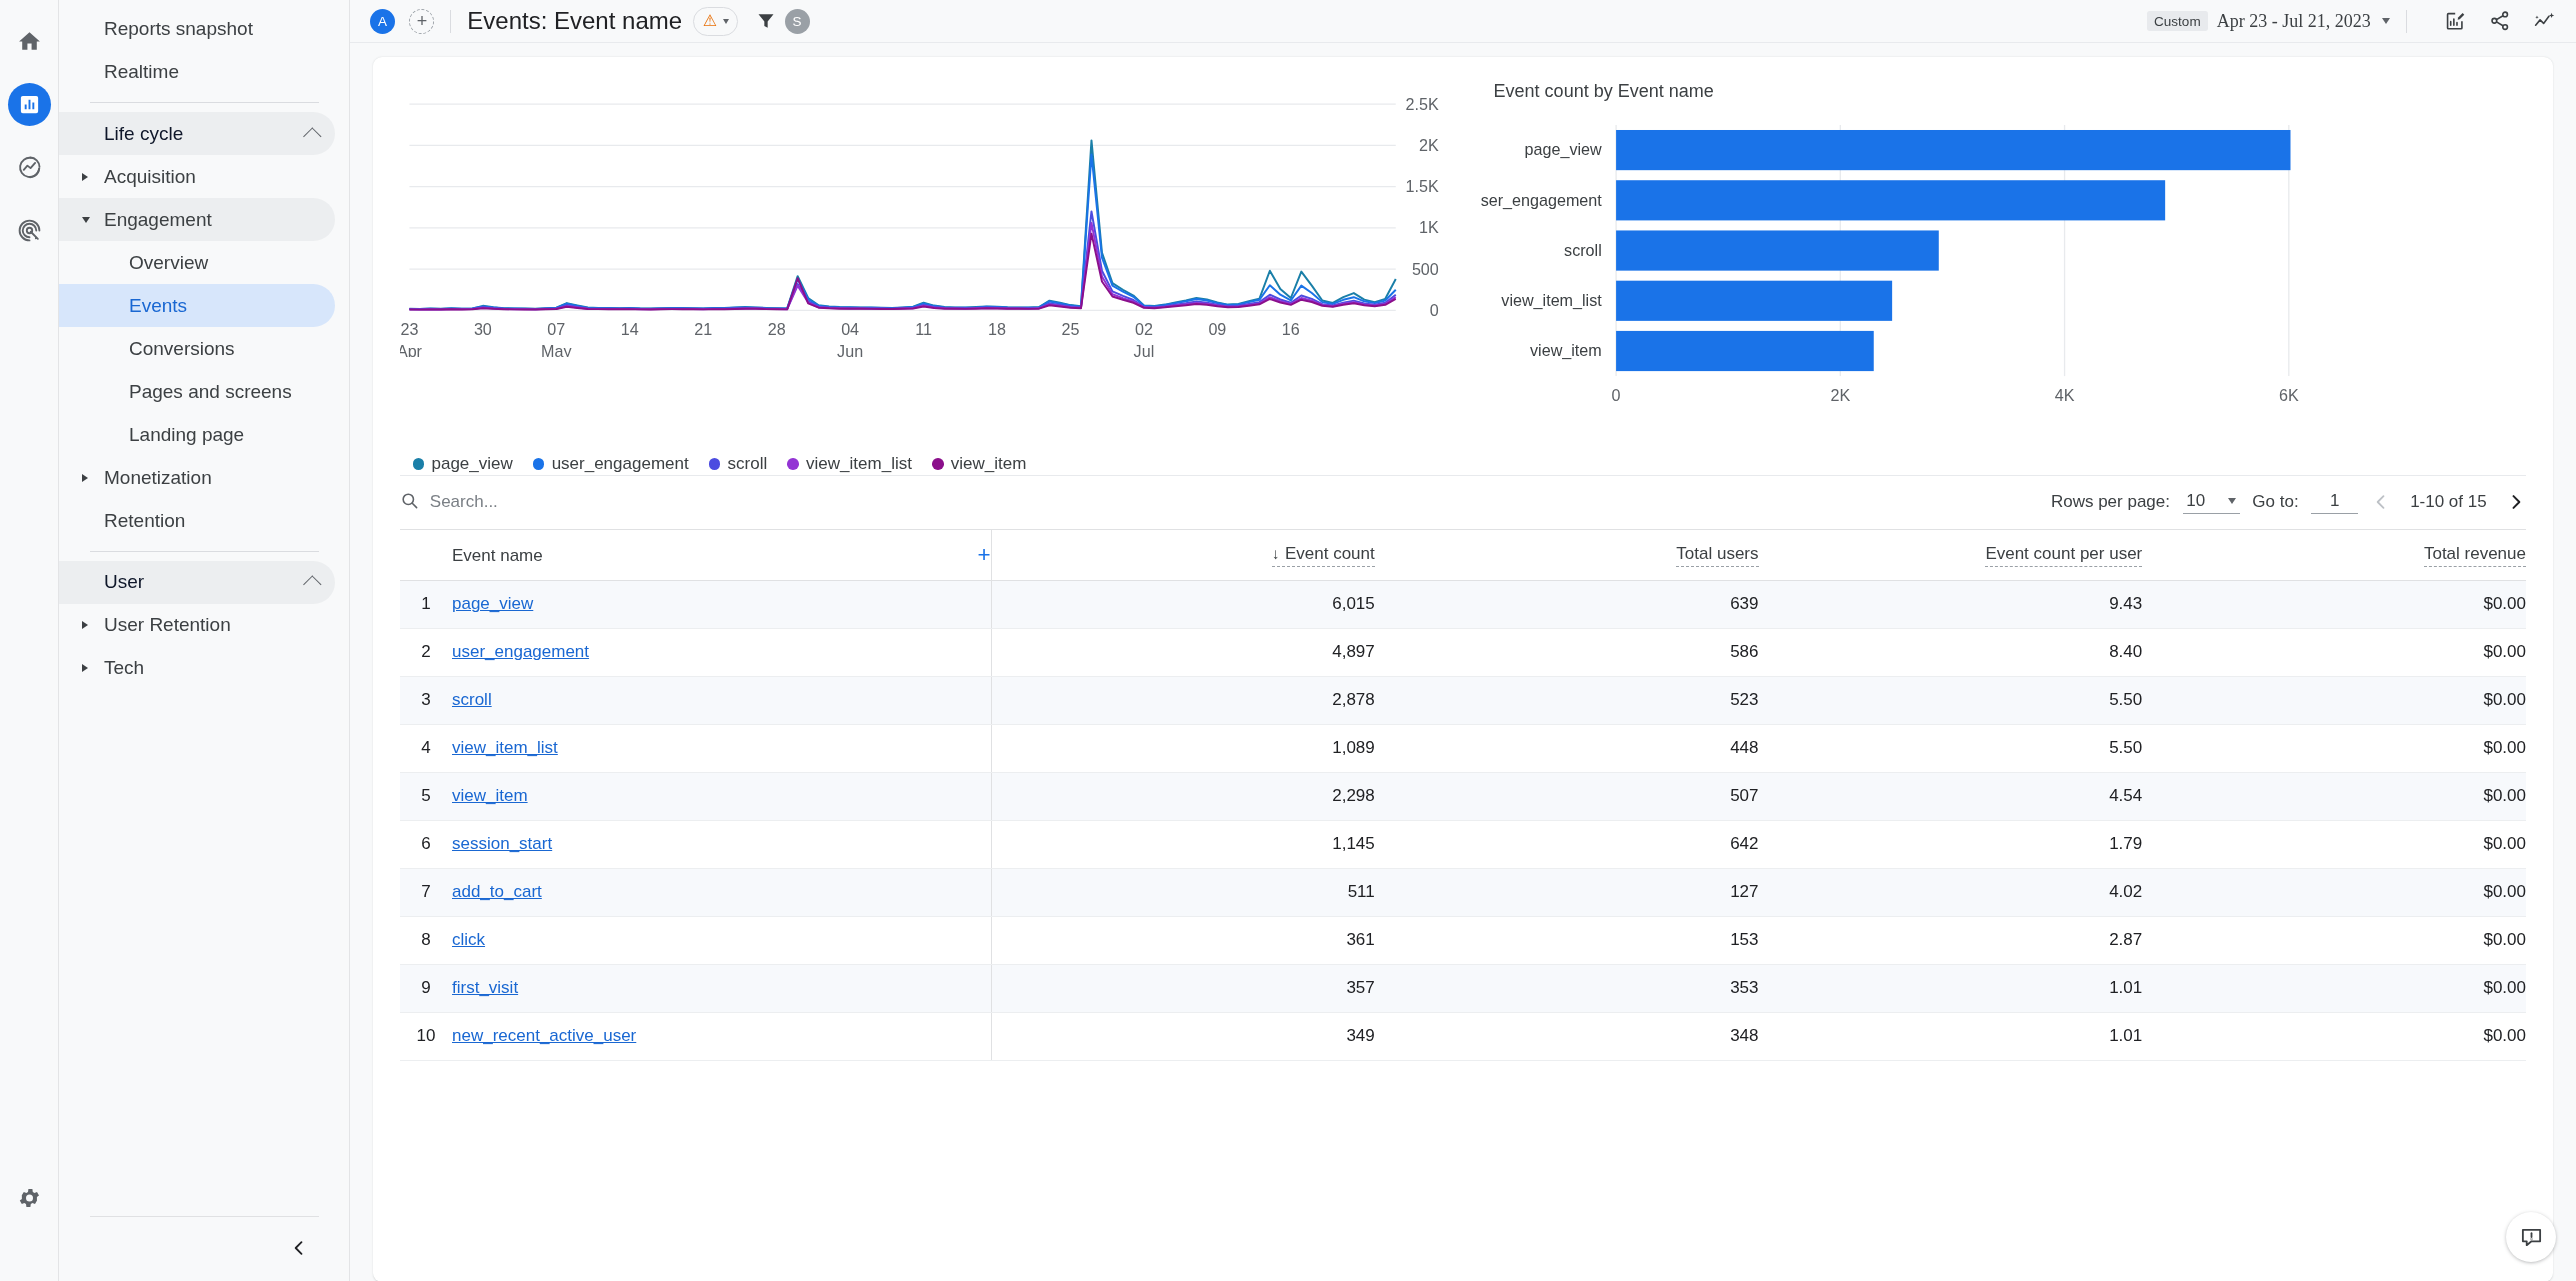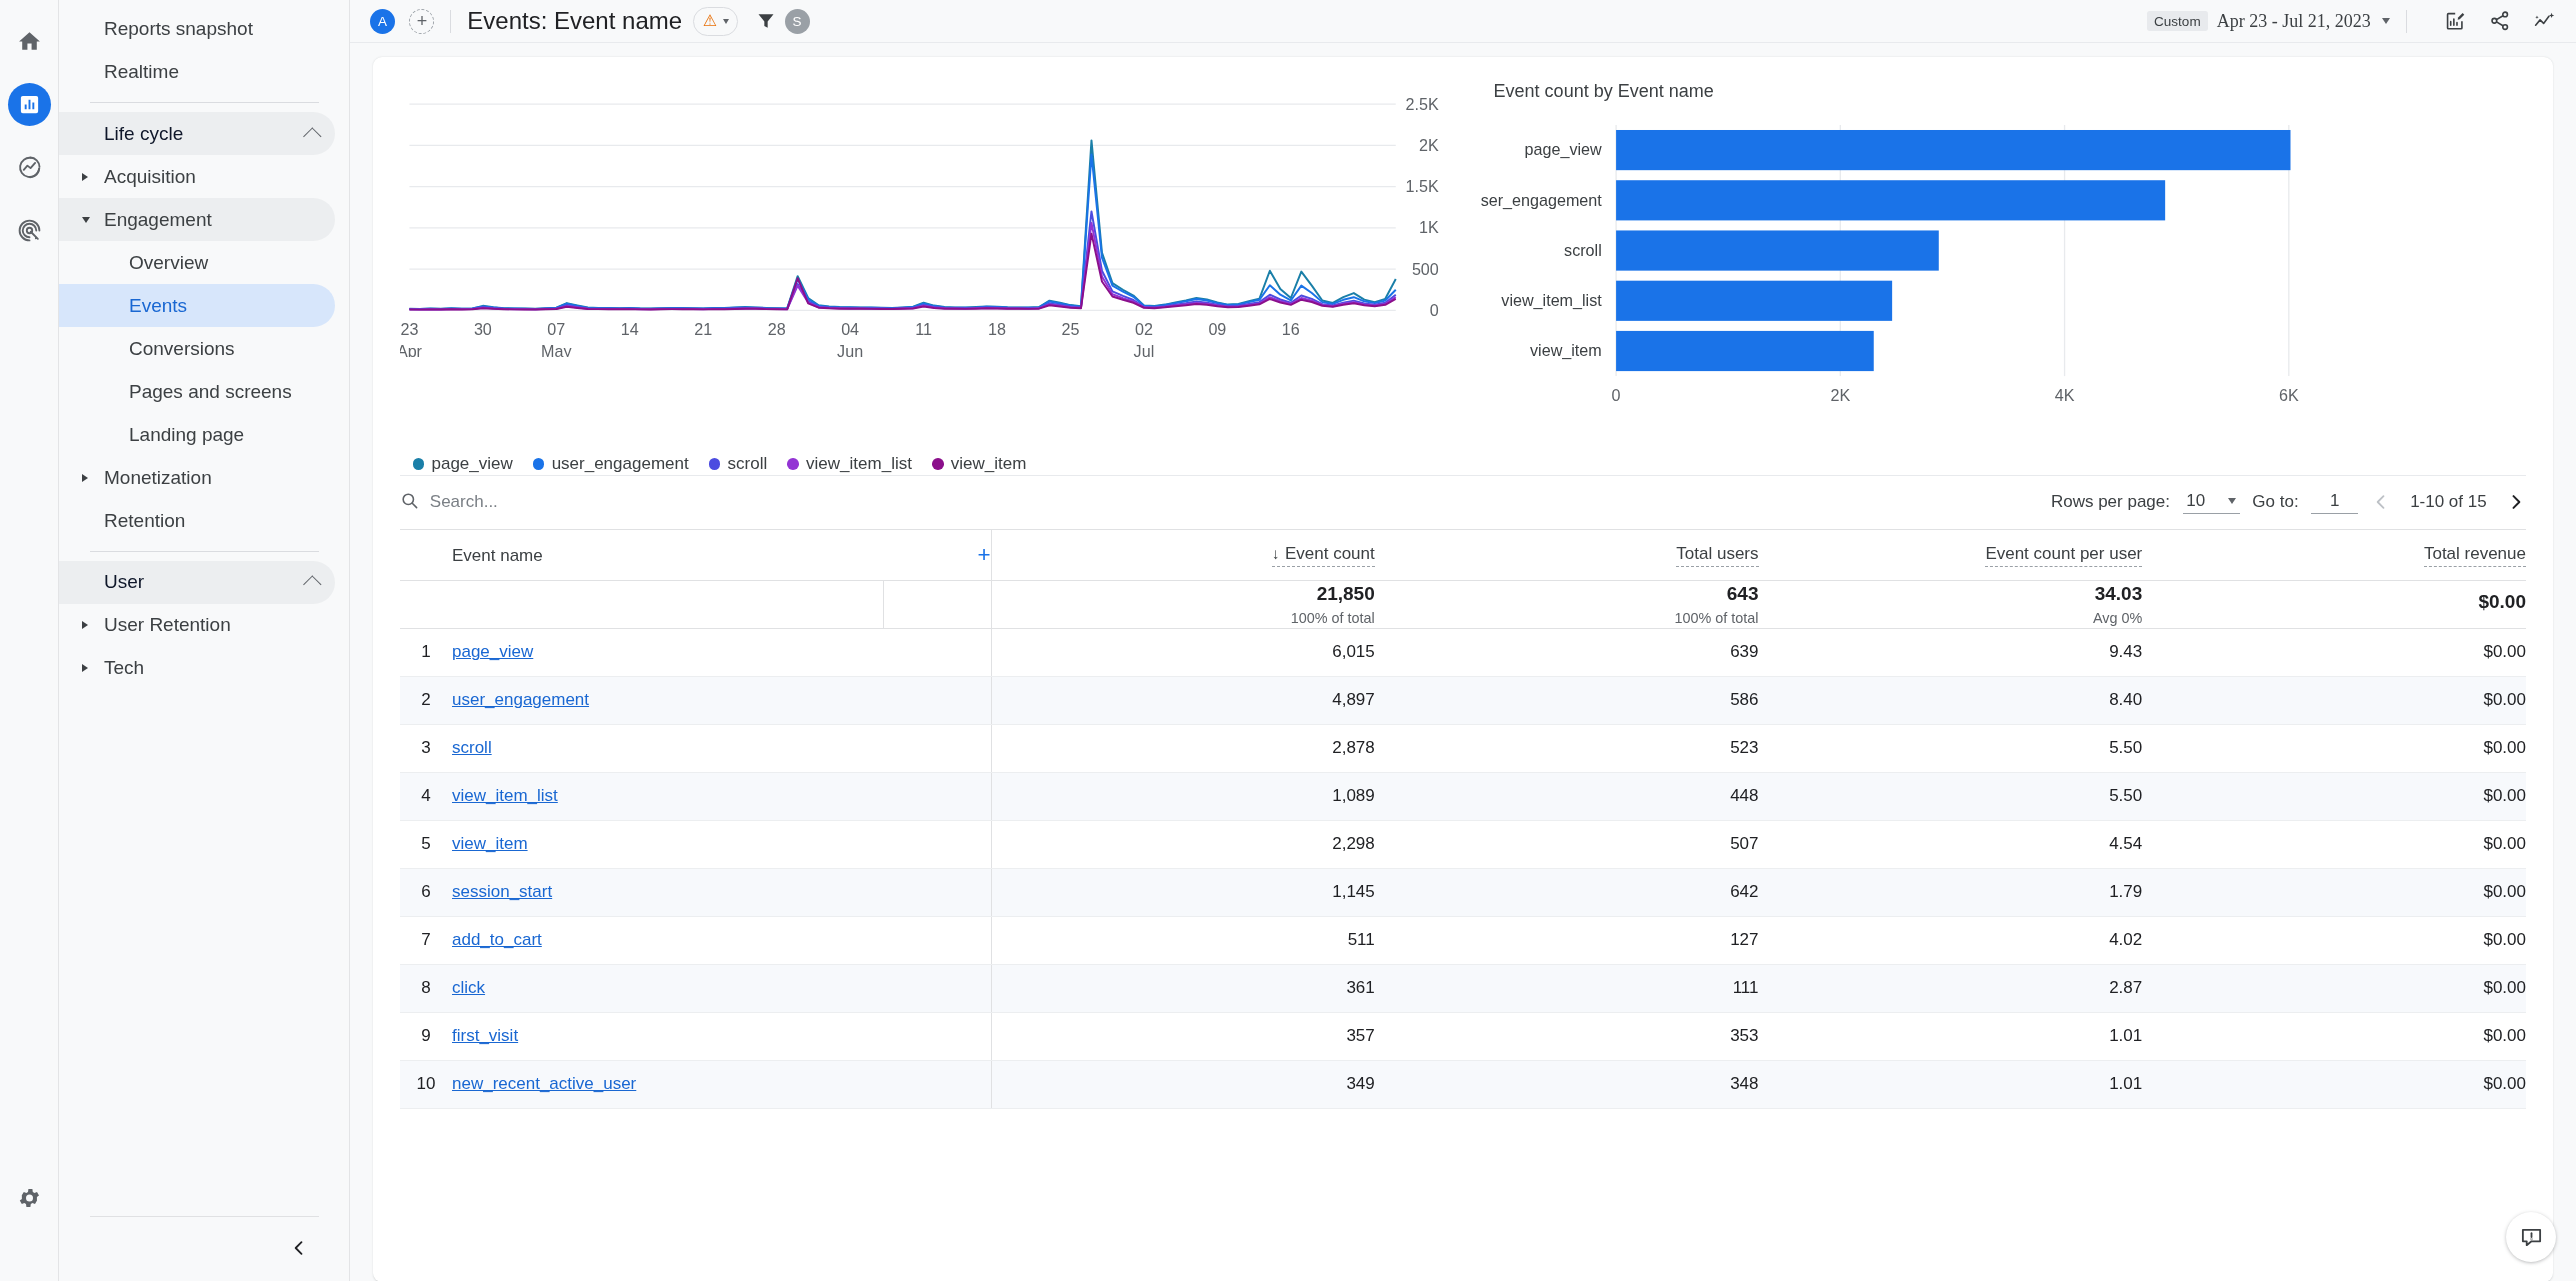--- a/index.html
+++ b/index.html
@@ -520,41 +520,20 @@
                 </th>
                 <th class="c-metric pad-r">
                   <span class="th-inner">
                     <span>Total revenue</span>
                   </span>
                 </th>
               </tr>
             </thead>
 
             <tbody>
-              <tr class="totals">
-                <td class="c-idx"></td>
-                <td class="c-name"></td>
-                <td class="c-plus"></td>
-                <td class="pad-r">
-                  <div class="tot-val">21,850</div>
-                  <div class="tot-sub">100% of total</div>
-                </td>
-                <td class="pad-r">
-                  <div class="tot-val">643</div>
-                  <div class="tot-sub">100% of total</div>
-                </td>
-                <td class="pad-r">
-                  <div class="tot-val">34.03</div>
-                  <div class="tot-sub">Avg 0%</div>
-                </td>
-                <td class="pad-r">
-                  <div class="tot-val">$0.00</div>
-                  <div class="tot-sub"></div>
-                </td>
-              </tr>
 
             <tr class="row">
                   <td class="c-idx">1</td>
                   <td class="c-name"><a>page_view</a></td>
                   <td class="c-plus"></td>
                   <td class="c-metric pad-r">6,015</td>
                   <td class="c-metric pad-r">639</td>
                   <td class="c-metric pad-r">9.43</td>
                   <td class="c-metric pad-r">$0.00</td>
                 </tr>
@@ -610,21 +589,21 @@
                   <td class="c-metric pad-r">511</td>
                   <td class="c-metric pad-r">127</td>
                   <td class="c-metric pad-r">4.02</td>
                   <td class="c-metric pad-r">$0.00</td>
                 </tr>
                 <tr class="row">
                   <td class="c-idx">8</td>
                   <td class="c-name"><a>click</a></td>
                   <td class="c-plus"></td>
                   <td class="c-metric pad-r">361</td>
-                  <td class="c-metric pad-r">111</td>
+                  <td class="c-metric pad-r">153</td>
                   <td class="c-metric pad-r">2.87</td>
                   <td class="c-metric pad-r">$0.00</td>
                 </tr>
                 <tr class="row">
                   <td class="c-idx">9</td>
                   <td class="c-name"><a>first_visit</a></td>
                   <td class="c-plus"></td>
                   <td class="c-metric pad-r">357</td>
                   <td class="c-metric pad-r">353</td>
                   <td class="c-metric pad-r">1.01</td>

